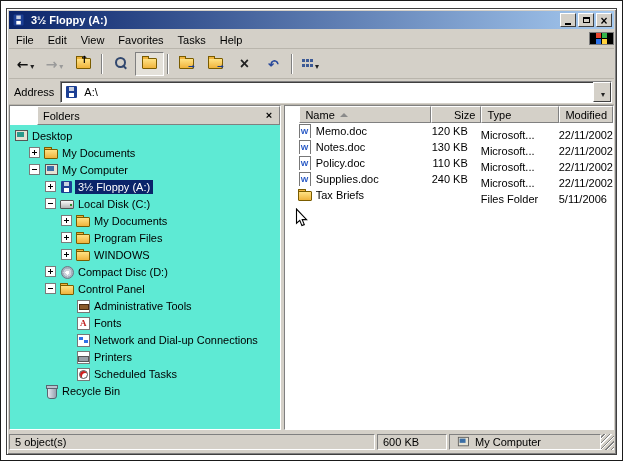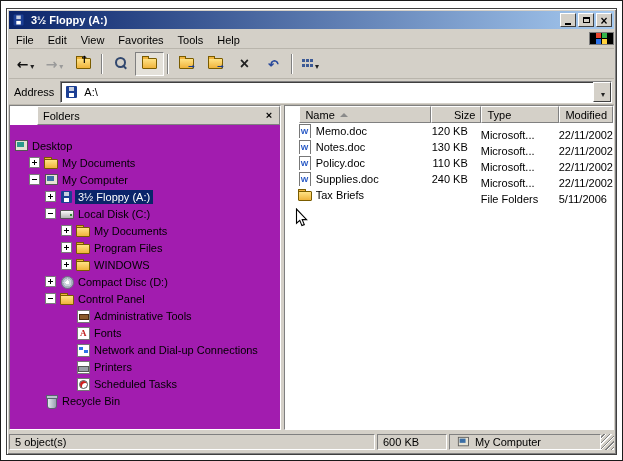--- a/index.html
+++ b/index.html
@@ -79,21 +79,21 @@
   
   .content{flex:1;min-height:0;display:flex;}
   .left-pane{flex:none;width:272px;display:flex;flex-direction:column;background:#fff;
     border:1px solid;border-color:#808080 #fff #fff #808080;box-sizing:border-box;}
   .pane-header{flex:none;height:17px;background:#d4d0c8;border:1px solid;
     border-color:#fff #808080 #808080 #fff;display:flex;align-items:center;
     justify-content:space-between;padding:0 3px 0 5px;font-size:11px;margin-left:27px;}
   .pane-close{width:14px;height:13px;border:none;background:transparent;padding:0;
     display:flex;align-items:center;justify-content:center;}
   .pane-close::before{content:"×";font:bold 11px/11px "Liberation Sans",sans-serif;color:#000;}
-  .tree{flex:1;overflow:hidden;background:#a21caf;padding-top:12px;}
+  .tree{flex:1;overflow:hidden;background:#5eead4;padding-top:2px;}
   .trow{display:flex;align-items:center;height:17px;padding-left:calc(3px + (var(--d) * 16px));
     white-space:nowrap;font-size:11px;cursor:default;}
   .exp{flex:none;width:9px;height:9px;box-sizing:content-box;border:1px solid #7b7b7b;
     background:#fff;margin-right:3px;position:relative;}
   .exp::before{content:"";position:absolute;left:2px;top:4px;width:5px;height:1px;background:#000;}
   .exp.plus::after{content:"";position:absolute;left:4px;top:2px;width:1px;height:5px;background:#000;}
   .expslot{flex:none;width:14px;}
   .tlabel{padding:1px 3px;}
   .trow.selected .tlabel{background:#0a246a;color:#fff;}
 
@@ -195,21 +195,21 @@
       <button class="tbtn">
           <span class="g-close"></span>
         </button>
     </div>
 
     <div class="menubar">
       <span class="menu-item">File</span>
       <span class="menu-item">Edit</span>
       <span class="menu-item">View</span>
       <span class="menu-item">Favorites</span>
-      <span class="menu-item">Tools</span>
+      <span class="menu-item">Tasks</span>
       <span class="menu-item">Help</span>
       <span class="fill"></span>
       <span class="win-logo">
           <span class="flag"></span>
         </span>
     </div>
 
     <div class="toolbar">
       <div class="tool">
         <span class="tg g-back"></span>
@@ -423,21 +423,21 @@
             <span class="fsize">240 KB</span>
             <span class="ftype">Microsoft...</span>
             <span class="fmod">22/11/2002</span>
           </div>
           <div class="frow">
             <span class="fname">
                 <span class="ic ic-folder"></span>
                 <span>Tax Briefs</span>
               </span>
             <span class="fsize"></span>
-            <span class="ftype">File Folders</span>
+            <span class="ftype">Files Folder</span>
             <span class="fmod">5/11/2006</span>
           </div>
         </div>
 
         <svg class="cursor" width="13" height="20" viewBox="0 0 13 20">
           <path d="M1.5 1 L1.5 15.2 L4.8 12.4 L6.9 17.6 L9.3 16.6 L7.2 11.6 L11.6 11.6 Z" fill="#ffffff" stroke="#000000" stroke-width="1.1"></path>
         </svg>
       </div>
     </div>
 

